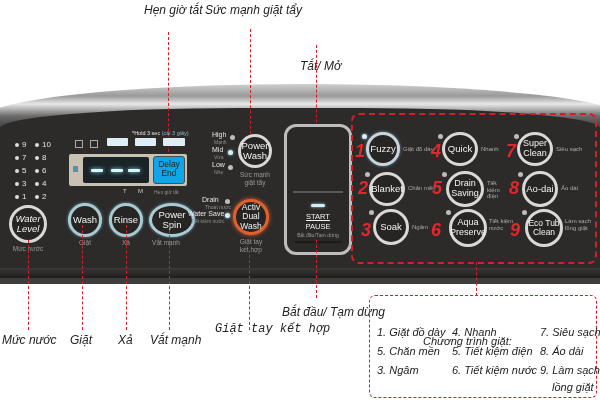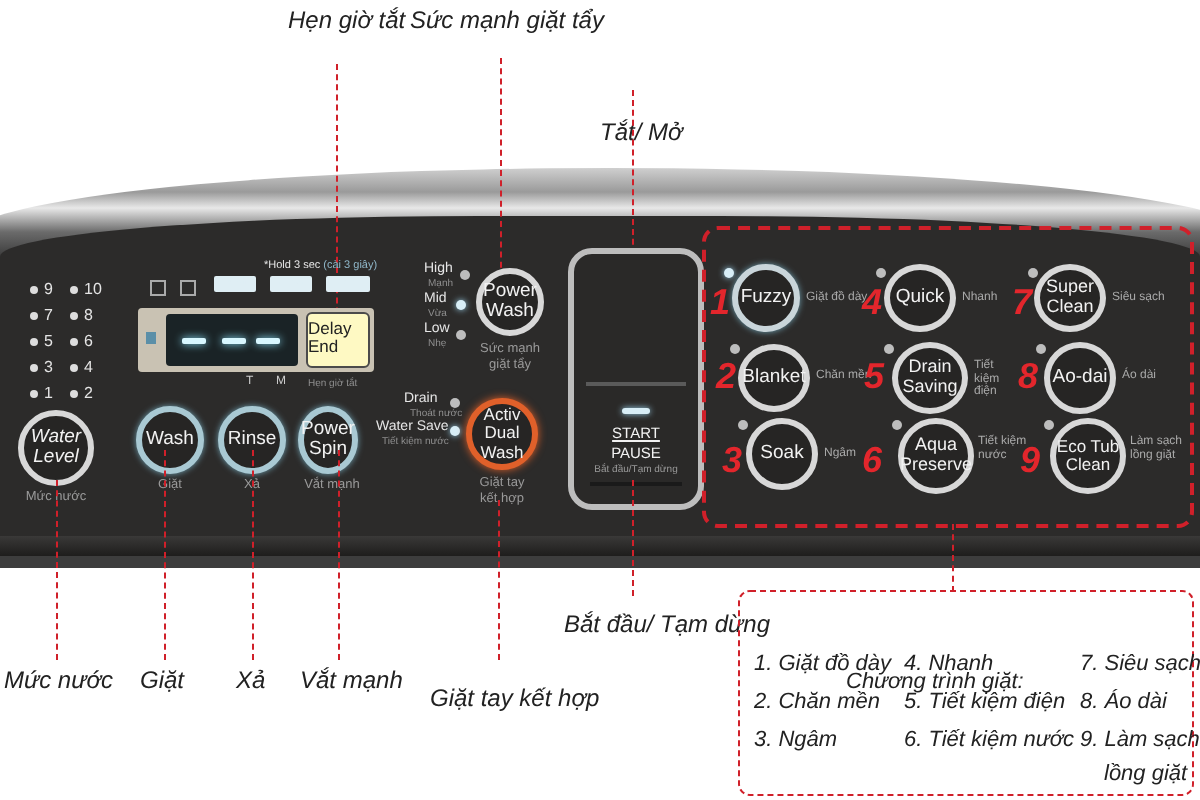--- a/index.html
+++ b/index.html
@@ -34,21 +34,21 @@
   .tiny { position: absolute; font-size: 5px; color: #8f8f8f; white-space: nowrap; }
   .led { position: absolute; width: 5px; height: 5px; border-radius: 50%; background: #bdbdbd; }
   .led.on { background: #d8eef7; box-shadow: 0 0 3px #9fd6f0; }
 
   .wl-item { position: absolute; font-size: 8px; color: #e4e4e4; white-space: nowrap; }
   .wl-item::before { content:""; display:inline-block; width:4px; height:4px; border-radius:50%; background:#ddd; margin-right:3px; vertical-align: middle; }
 
   .display { position: absolute; left: 69px; top: 154px; width: 118px; height: 32px; background: #c9c2b3; border-radius: 2px; }
   .display .screen { position: absolute; left: 14px; top: 3px; width: 66px; height: 26px; background: #1a2326; border-radius: 2px; }
   .display .seg { position: absolute; top: 12px; width: 12px; height: 3px; background: #d8f7ff; box-shadow: 0 0 4px #8ee6ff; border-radius: 1px; }
-  .delay { position: absolute; left: 84px; top: 2px; width: 32px; height: 28px; background: #fef9c3; border: 1.5px solid #4b4b4b; border-radius: 3px; color: #222; font-size: 8.5px; line-height: 1.05; text-align: left; padding-top: 3px; }
+  .delay { position: absolute; left: 84px; top: 2px; width: 32px; height: 28px; background: #0ea5e9; border: 1.5px solid #4b4b4b; border-radius: 3px; color: #222; font-size: 8.5px; line-height: 1.05; text-align: center; padding-top: 3px; }
   .tag { position: absolute; top: 138px; height: 8px; padding: 0 4px; background: #dfeef4; color: #fff; font-size: 5px; border-radius: 1px; }
 
   .power-frame { position: absolute; left: 284px; top: 124px; width: 68px; height: 131px; border: 3px solid #bdbdbd; border-radius: 12px; background: #2a2928; }
 
   .prog-box { position: absolute; left: 351px; top: 113px; width: 246px; height: 151px; border: 2px dashed #d0202a; border-radius: 8px; }
   .num { position: absolute; font-size: 18px; font-weight: bold; color: #e3262c; font-style: italic; font-family: "Liberation Sans", sans-serif; }
 
   .legend-box { position: absolute; left: 369px; top: 295px; width: 228px; height: 103px; border: 1px dashed #d0202a; border-radius: 6px; }
   .legend-text { position: absolute; font-size: 11px; font-style: italic; color: #222; white-space: nowrap; }
 </style>
@@ -97,21 +97,21 @@
   <div class="delay">Delay End</div>
 </div>
 <div class="tiny" style="left:123px;top:188px;color:#ccc;font-size:6px;">T</div>
 <div class="tiny" style="left:138px;top:188px;color:#ccc;font-size:6px;">M</div>
 <div class="tiny" style="left:154px;top:189px;">Hẹn giờ tắt</div>
 
 <div class="circle-btn blue" style="left:68px;top:203px;width:34px;height:34px;">Wash</div>
 <div class="sub" style="left:68px;top:239px;width:34px;">Giặt</div>
 <div class="circle-btn blue" style="left:109px;top:203px;width:34px;height:34px;">Rinse</div>
 <div class="sub" style="left:109px;top:239px;width:34px;">Xả</div>
-<div class="circle-btn blue" style="left:149px;top:203px;width:30px;height:34px;">Power Spin</div>
+<div class="circle-btn blue" style="left:149px;top:203px;width:46px;height:34px;">Power Spin</div>
 <div class="sub" style="left:146px;top:239px;width:40px;">Vắt mạnh</div>
 
 <div class="small" style="left:212px;top:131px;">High</div>
 <div class="tiny" style="left:214px;top:139px;">Mạnh</div>
 <div class="led" style="left:230px;top:135px;"></div>
 <div class="small" style="left:212px;top:146px;">Mid</div>
 <div class="tiny" style="left:214px;top:154px;">Vừa</div>
 <div class="led on" style="left:228px;top:150px;"></div>
 <div class="small" style="left:212px;top:161px;">Low</div>
 <div class="tiny" style="left:214px;top:169px;">Nhẹ</div>
@@ -193,27 +193,27 @@
 <div class="leader" style="left:126px;top:225px;height:105px;"></div>
 <div class="leader" style="left:169px;top:225px;height:105px;"></div>
 <div class="leader" style="left:249px;top:250px;height:80px;"></div>
 <div class="leader" style="left:316px;top:240px;height:58px;"></div>
 <div class="leader" style="left:476px;top:262px;height:34px;"></div>
 
 <div class="annot" style="left:2px;top:333px;">Mức nước</div>
 <div class="annot" style="left:70px;top:333px;">Giặt</div>
 <div class="annot" style="left:118px;top:333px;">Xả</div>
 <div class="annot" style="left:150px;top:333px;">Vắt mạnh</div>
-<div class="annot" style="left:215px;top:342px;">Giặt tay kết hợp</div>
+<div class="annot" style="left:215px;top:322px;font-family:Liberation Mono, monospace;">Giặt tay kết hợp</div>
 <div class="annot" style="left:282px;top:305px;">Bắt đầu/ Tạm dừng</div>
 
 <div class="legend-box"></div>
 <div class="legend-text" style="left:423px;top:303px;margin-top:32px;">Chương trình giặt:</div>
 <div class="legend-text" style="left:377px;top:326px;">1. Giặt đồ dày</div>
-<div class="legend-text" style="left:377px;top:345px;">2. Chăn mền</div>
+<div class="legend-text" style="left:377px;top:345px;">5. Chăn mền</div>
 <div class="legend-text" style="left:377px;top:364px;">3. Ngâm</div>
 <div class="legend-text" style="left:452px;top:326px;">4. Nhanh</div>
 <div class="legend-text" style="left:452px;top:345px;text-align:right;">5. Tiết kiệm điện</div>
 <div class="legend-text" style="left:452px;top:364px;">6. Tiết kiệm nước</div>
 <div class="legend-text" style="left:540px;top:326px;">7. Siêu sạch</div>
 <div class="legend-text" style="left:540px;top:345px;">8. Áo dài</div>
 <div class="legend-text" style="left:540px;top:364px;">9. Làm sạch</div>
 <div class="legend-text" style="left:552px;top:381px;">lồng giặt</div>
 
 </body></html>

